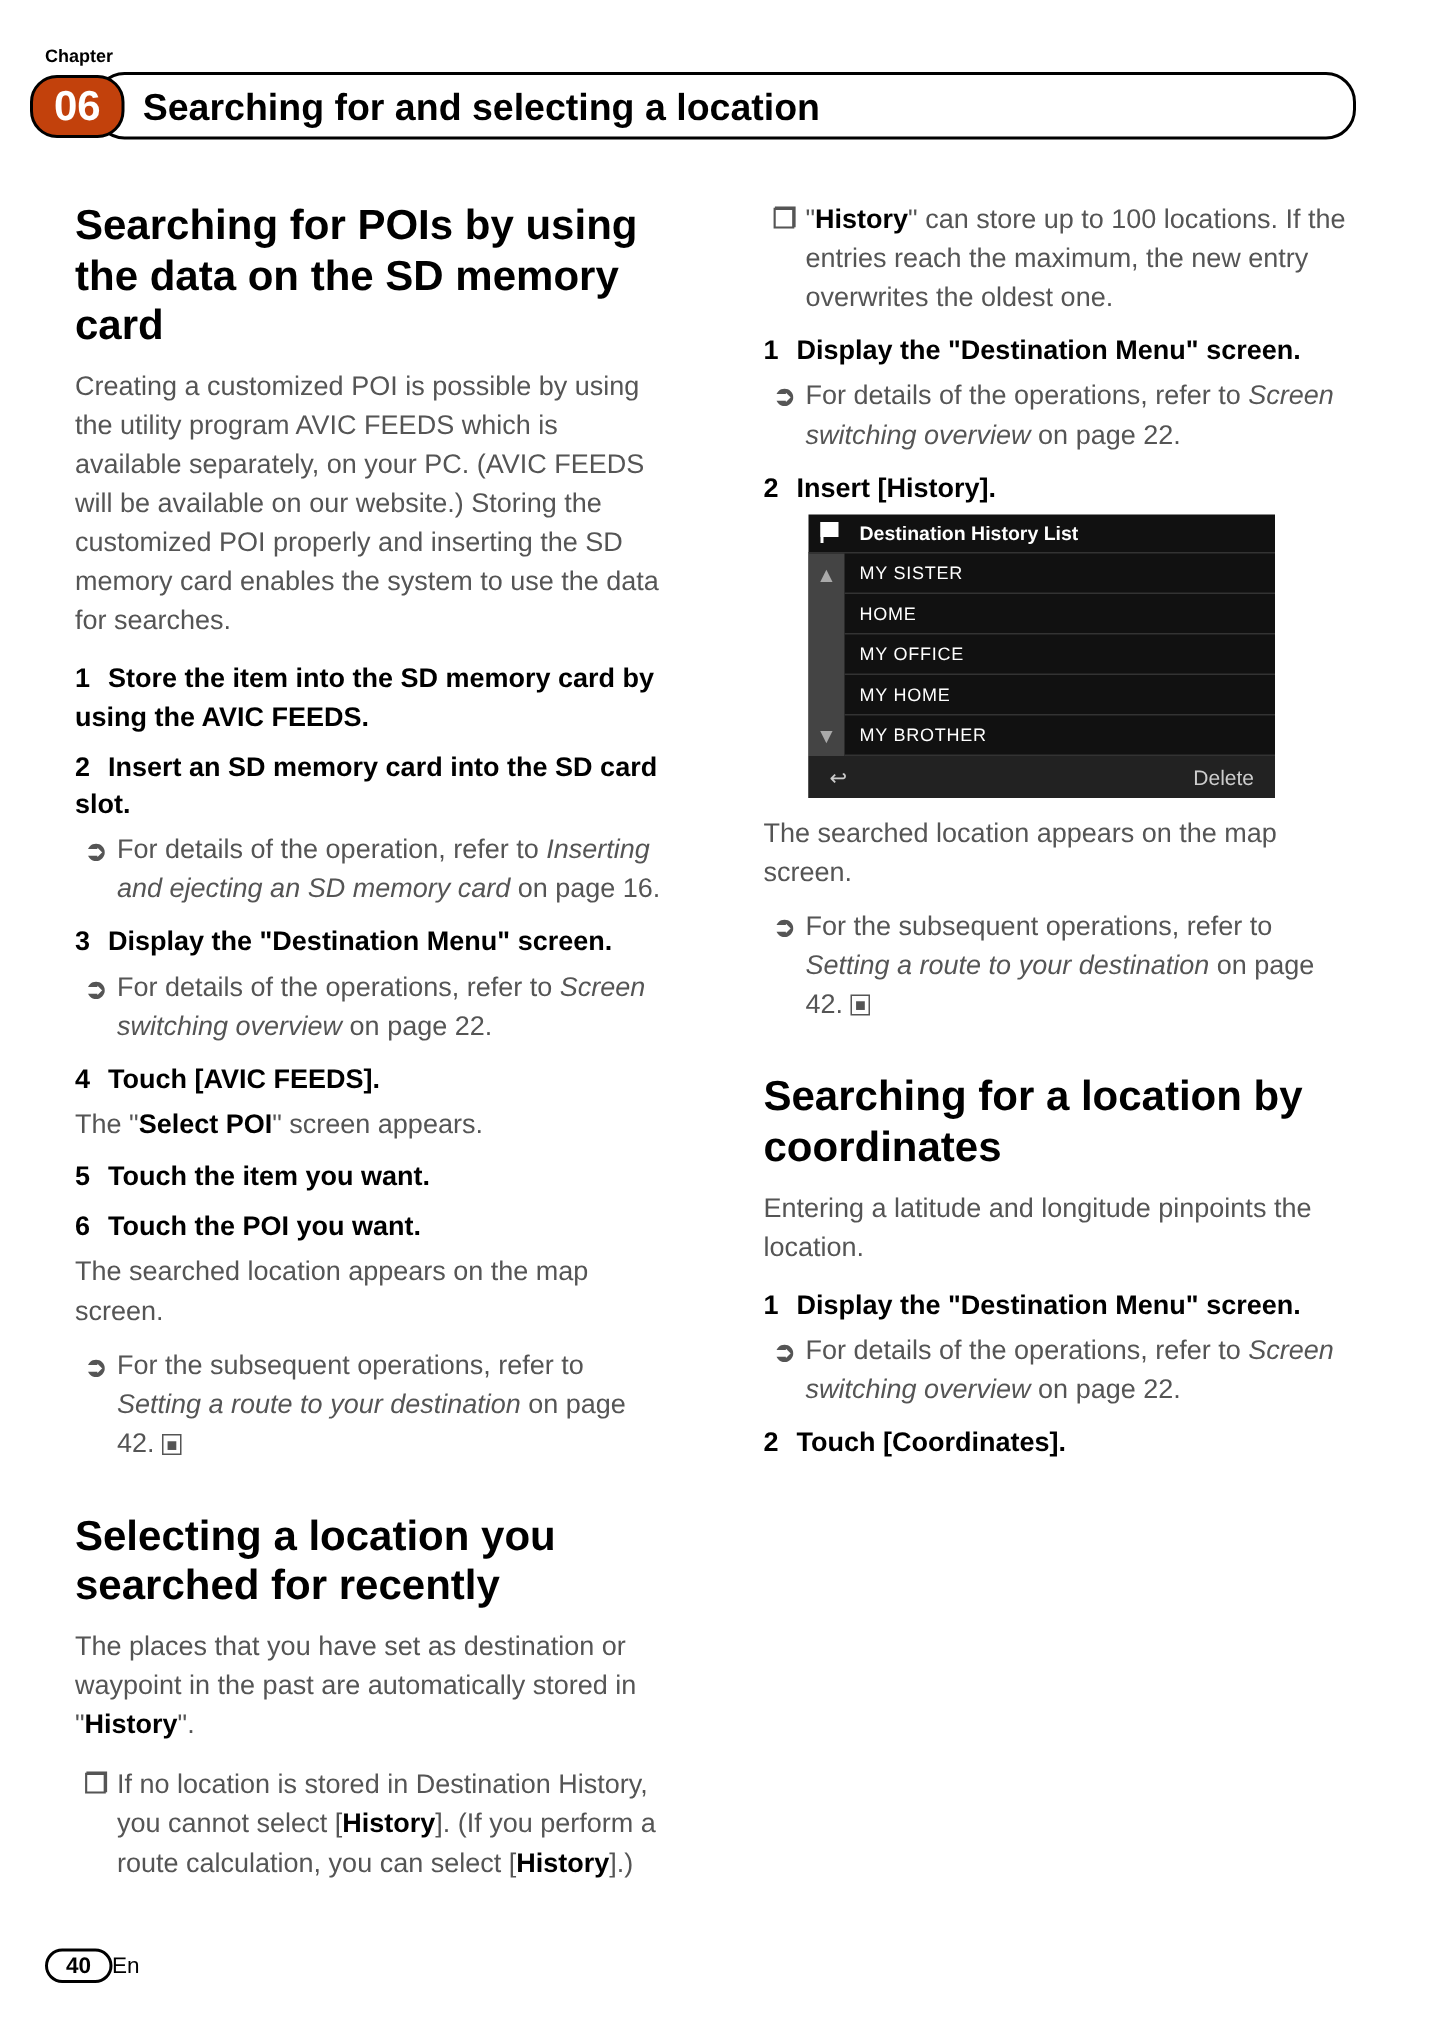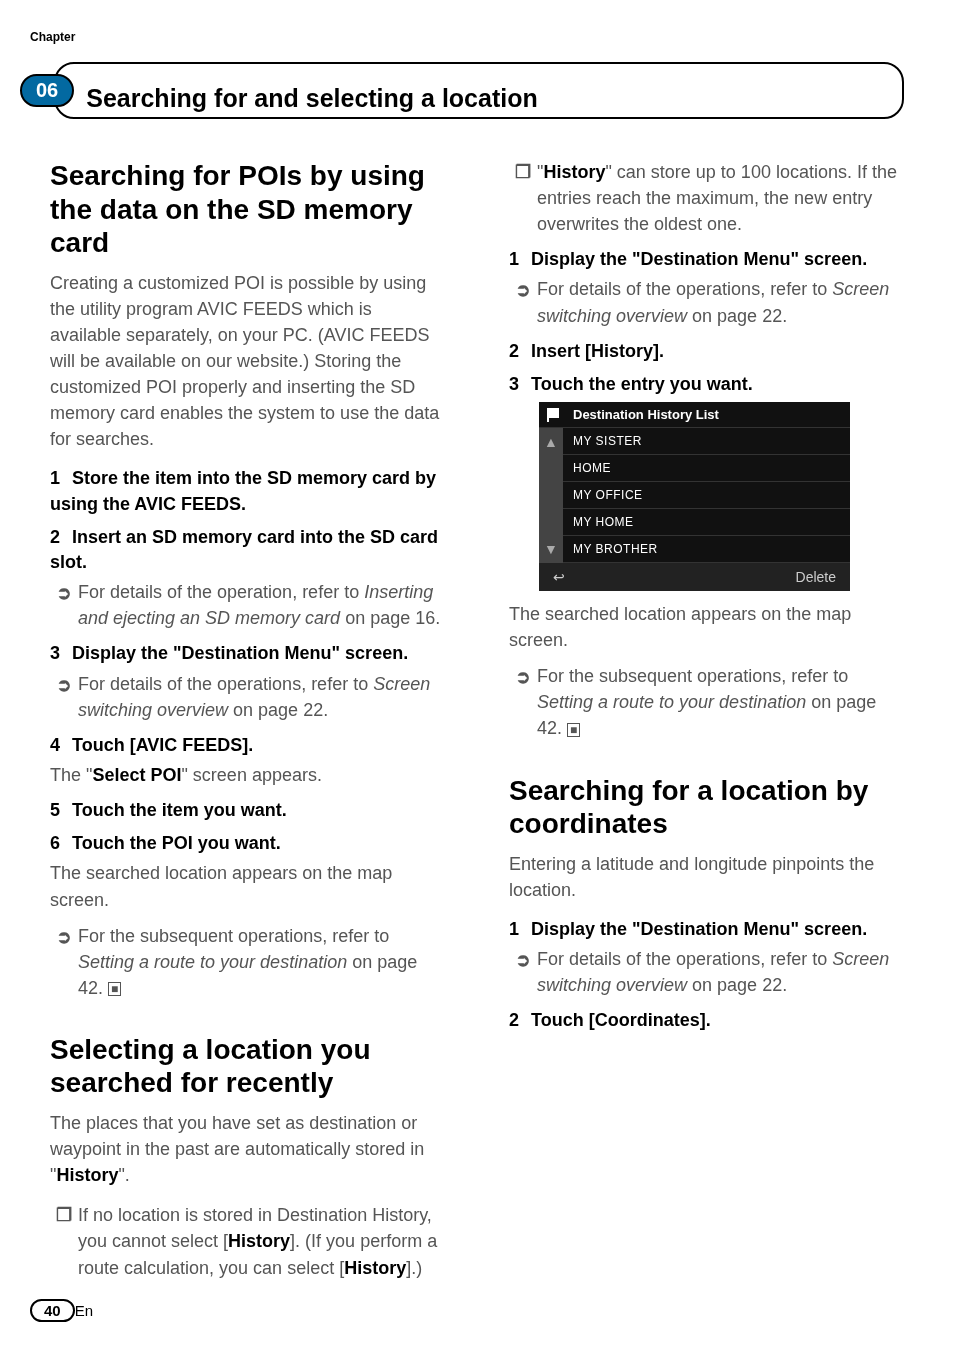--- a/index.html
+++ b/index.html
@@ -13,46 +13,46 @@
     position: relative;
     box-sizing: border-box;
   }
   .page {
     padding: 30px 50px 30px 50px;
     box-sizing: border-box;
   }
   .chapter-top {
     font-size: 12px;
     font-weight: bold;
-    margin-bottom: 18px;
+    margin-bottom: 4px;
     margin-left: -20px;
   }
   .pill-row {
     display: flex;
     align-items: center;
     margin-left: -30px;
     margin-bottom: 40px;
   }
   .pill-num {
-    background: #0369a1;
+    background: #c2410c;
     color: #fff;
     font-weight: bold;
-    font-size: 20px;
+    font-size: 28px;
     padding: 3px 14px 3px 14px;
     border-radius: 18px;
     border: 2px solid #000;
     margin-right: -4px;
     z-index: 2;
     position: relative;
   }
   .pill-title-wrap {
     flex: 1;
     border: 2px solid #000;
     border-radius: 20px;
-    padding: 20px 20px 4px 30px;
+    padding: 8px 20px 4px 30px;
     margin-left: -16px;
   }
   .pill-title {
     font-weight: bold;
     font-size: 25px;
   }
   .cols {
     display: flex;
     gap: 64px;
   }
@@ -269,21 +269,20 @@
       </div>
 
       <p class="step"><span class="step-num">1</span><span>Display the "Destination Menu" screen.</span></p>
       <div class="ref-line">
         <span class="ref-sym">➲</span>
         <span><span>For details of the operations, refer to </span><span class="italic">Screen switching overview</span><span> on page 22.</span></span>
       </div>
 
       <p class="step"><span class="step-num">2</span><span>Insert [History].</span></p>
 
-      <p class="step"><span class="step-num">3</span><span>Touch the entry you want.</span></p>
 
       <div class="screenshot">
         <div class="ss-header">
           <span class="flag-icon"></span>
           <span>Destination History List</span>
         </div>
         <div class="ss-body">
           <div class="ss-scroll">
             <span>▲</span>
             <span>▼</span>

